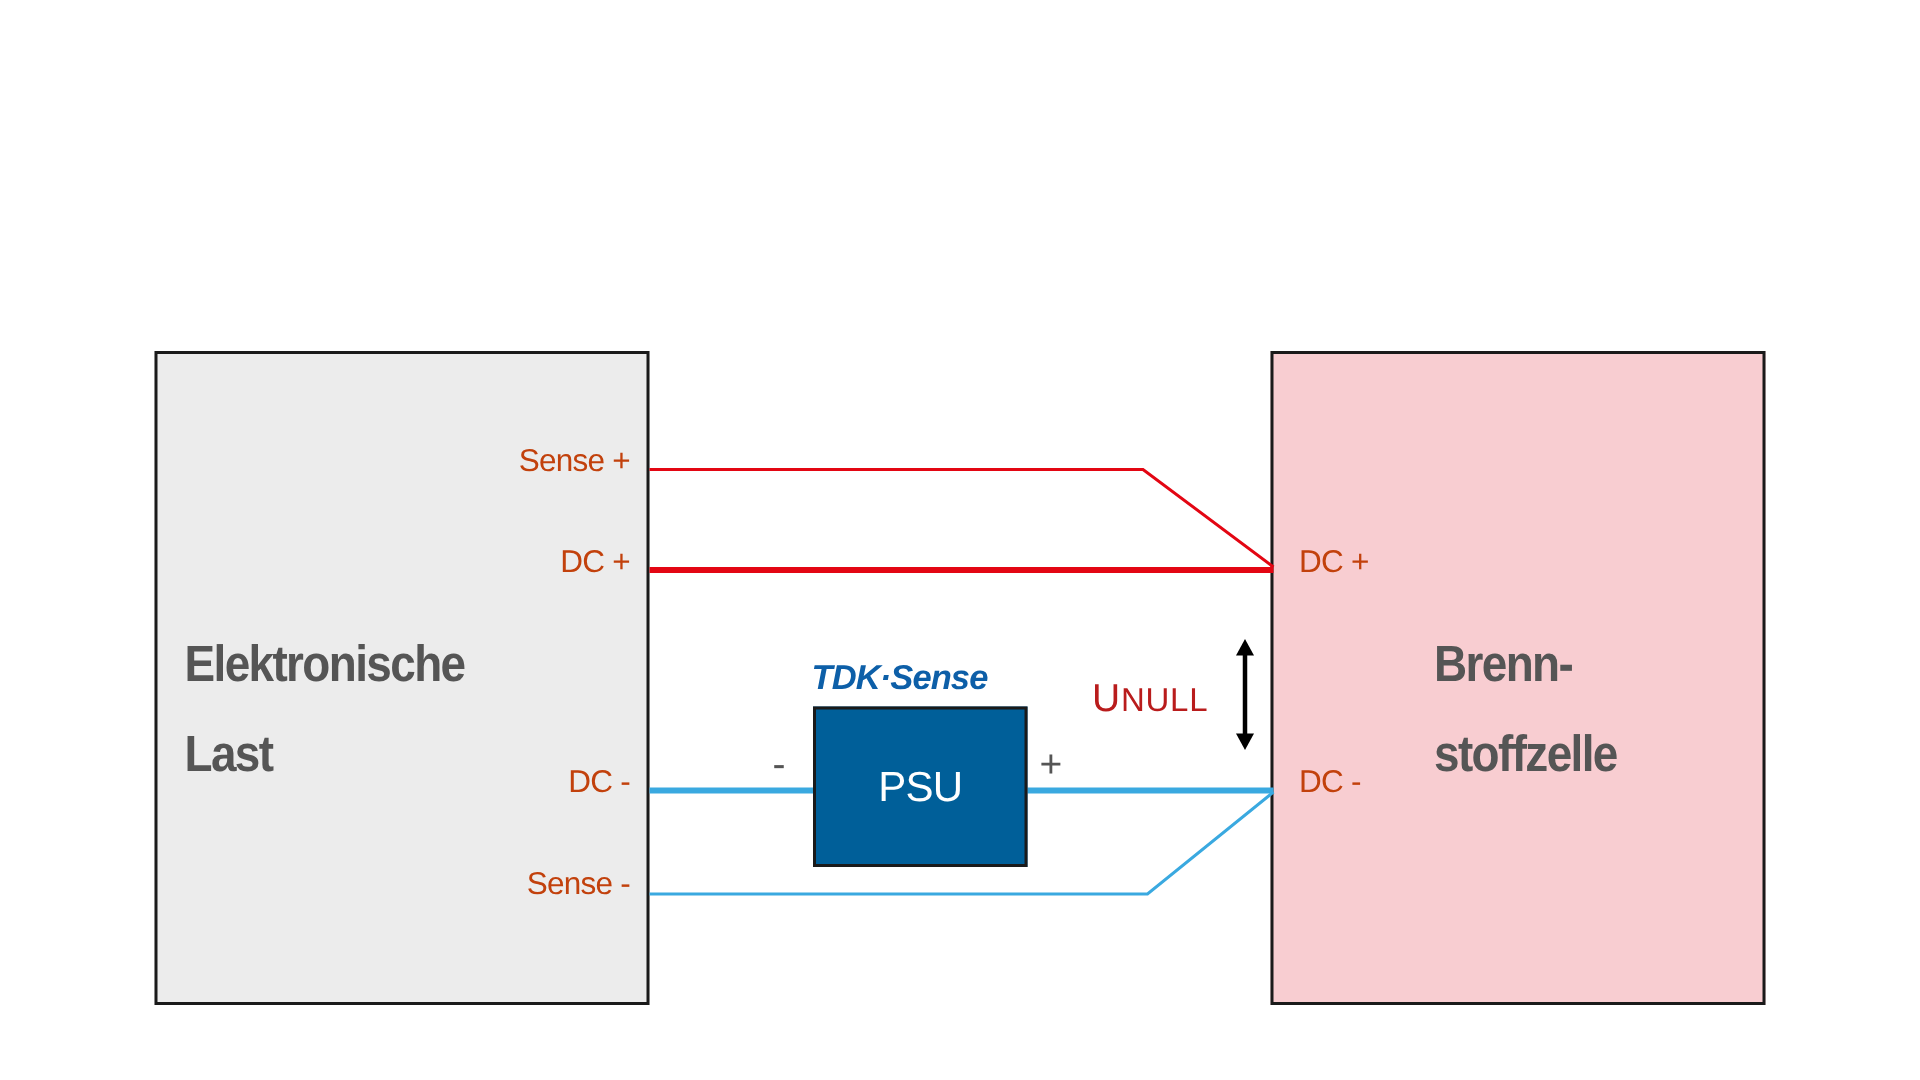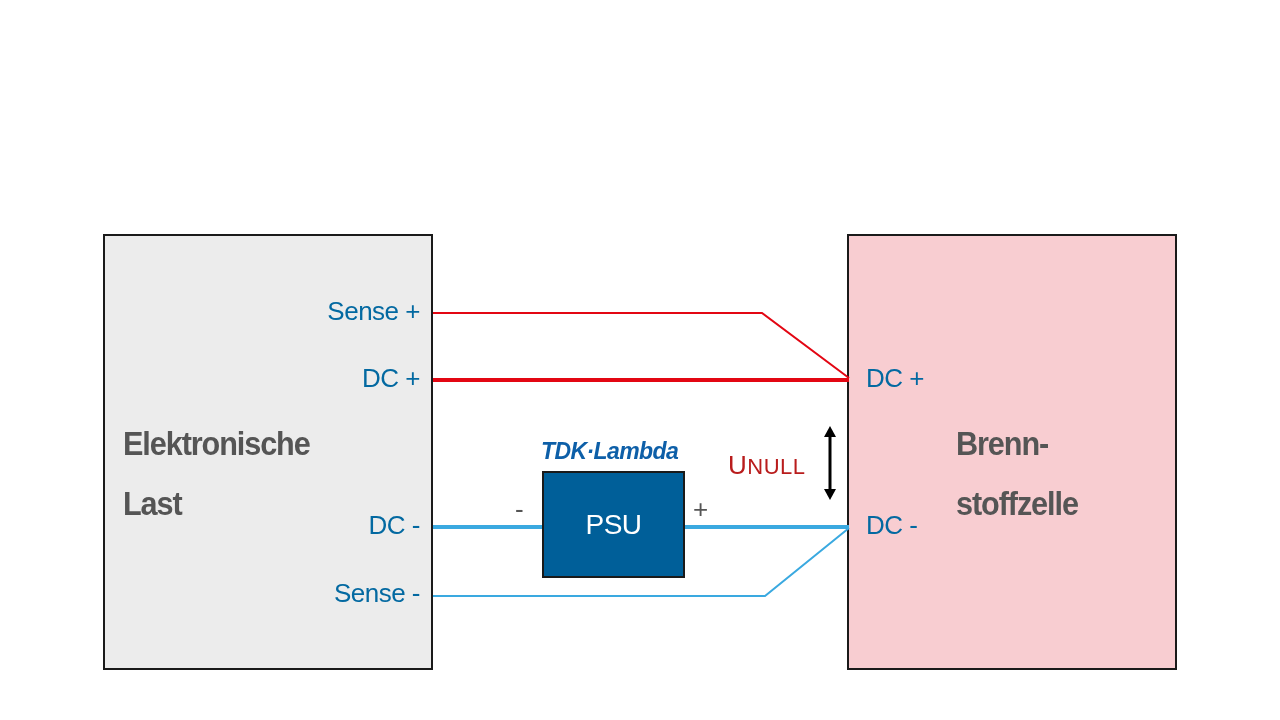--- a/index.html
+++ b/index.html
@@ -3,21 +3,21 @@
 <meta charset="utf-8">
 <style>
   html, body { margin: 0; padding: 0; }
   body { width: 1280px; height: 720px; background: #ffffff; position: relative; overflow: hidden;
          font-family: "Liberation Sans", sans-serif; }
   .box { position: absolute; border: 2px solid #1a1a1a; box-sizing: border-box; }
   #load { left: 103px; top: 234px; width: 330px; height: 436px; background: #ececec; }
   #cell { left: 847px; top: 234px; width: 330px; height: 436px; background: #f8cdd1; }
   .title { position: absolute; color: #555555; font-weight: bold; font-size: 34px; line-height: 50px;
            letter-spacing: -1.2px; transform: scaleX(0.9); transform-origin: left top; }
-  .port { position: absolute; color: #0369a1; font-size: 26px; white-space: nowrap; letter-spacing: -0.5px; }
+  .port { position: absolute; color: #c2410c; font-size: 21px; white-space: nowrap; letter-spacing: -0.5px; }
   .port.right { text-align: right; }
   svg#wires { position: absolute; left: 0; top: 0; }
   #psu { position: absolute; left: 542px; top: 471px; width: 143px; height: 107px; background: #005f99;
          border: 2px solid #1a1a1a; box-sizing: border-box; color: #ffffff; font-size: 28px;
          display: flex; align-items: center; justify-content: center; letter-spacing: -0.5px; }
   #brand { position: absolute; left: 541px; top: 438px; font-style: italic; font-weight: bold; color: #0d5fa8;
            font-size: 23px; letter-spacing: -0.6px; }
   #unull { position: absolute; left: 728px; top: 450px; color: #b91c1c; font-size: 22px; letter-spacing: 0.5px; }
   #unull .big { font-size: 26px; }
   .pm { position: absolute; color: #555555; font-size: 26px; }
@@ -47,20 +47,20 @@
 <div class="port right" style="right:860px;top:296px;">Sense +</div>
 <div class="port right" style="right:860px;top:363px;">DC +</div>
 <div class="port right" style="right:860px;top:510px;">DC -</div>
 <div class="port right" style="right:860px;top:578px;">Sense -</div>
 
 <div class="title" style="left:956px;top:418px;">Brenn-</div>
 <div class="title" style="left:956px;top:478px;">stoffzelle</div>
 <div class="port" style="left:866px;top:363px;">DC +</div>
 <div class="port" style="left:866px;top:510px;">DC -</div>
 
-<div id="brand">TDK·Lambda</div>
+<div id="brand">TDK·Sense</div>
 <div id="psu">
     <span>PSU</span>
   </div>
 <div class="pm" style="left:515px;top:494px;">-</div>
 <div class="pm" style="left:693px;top:494px;">+</div>
 
 <div id="unull"><span class="big">U</span><span>NULL</span></div>
 
 </body></html>

